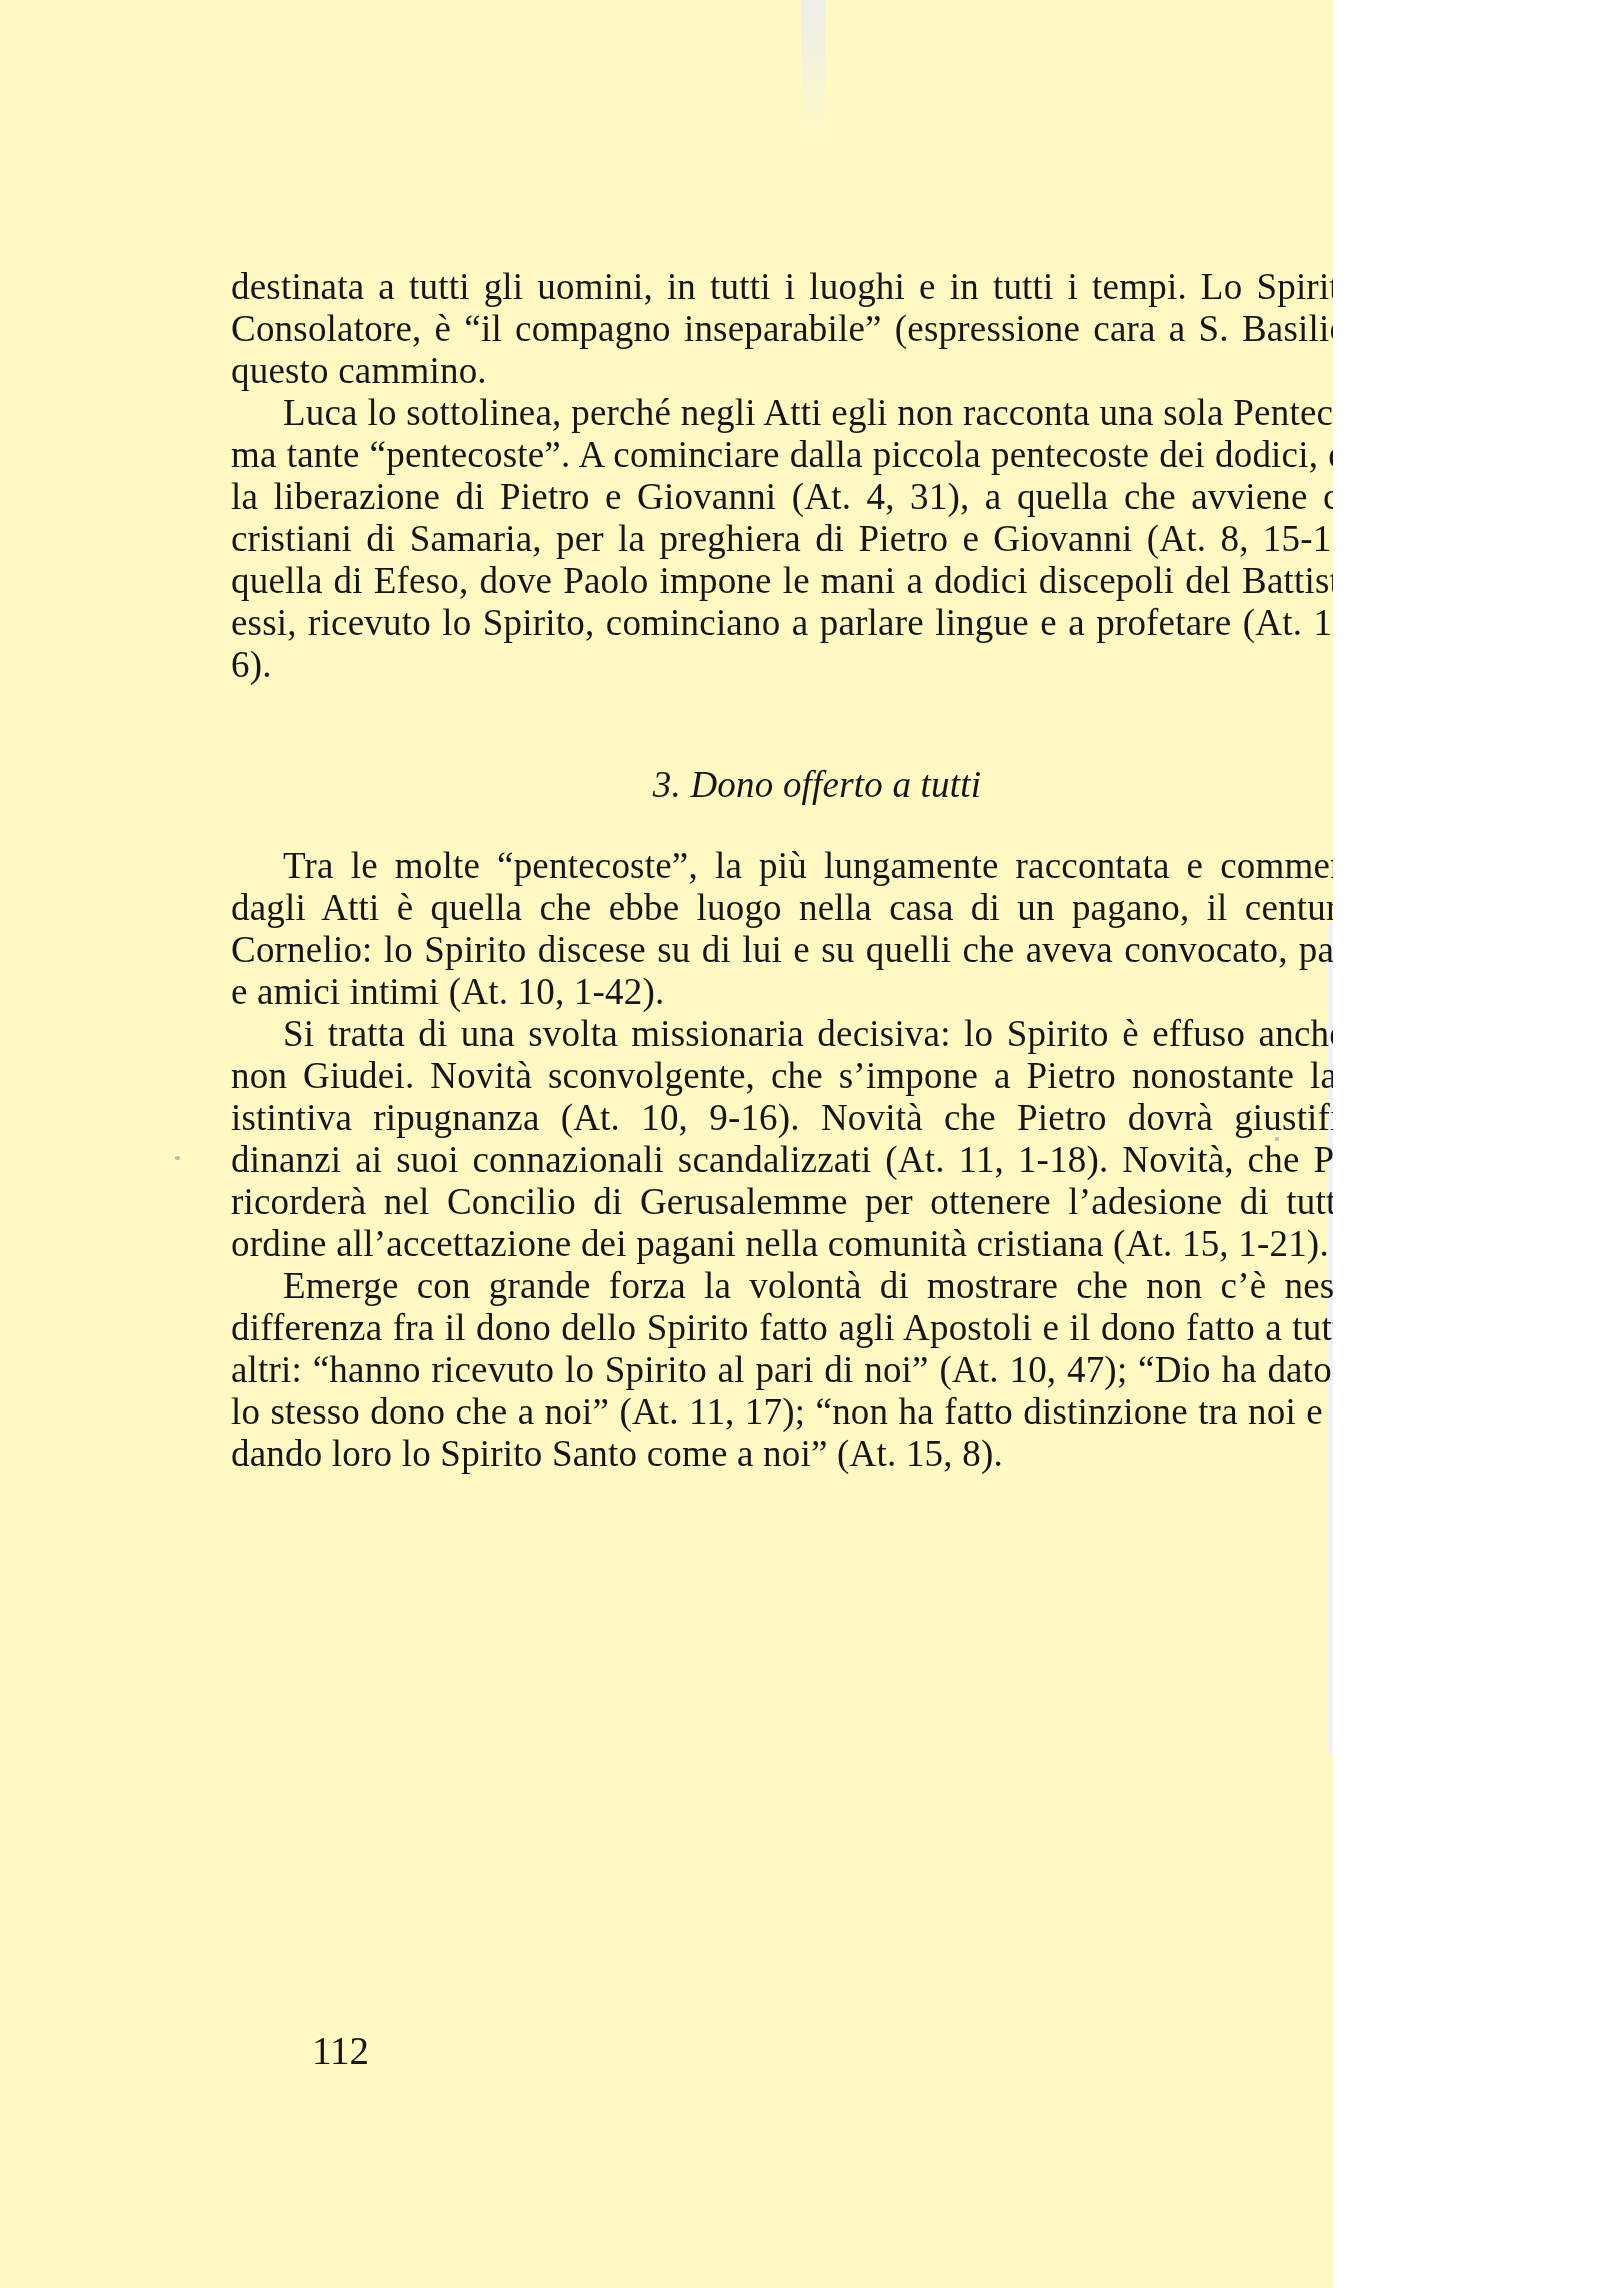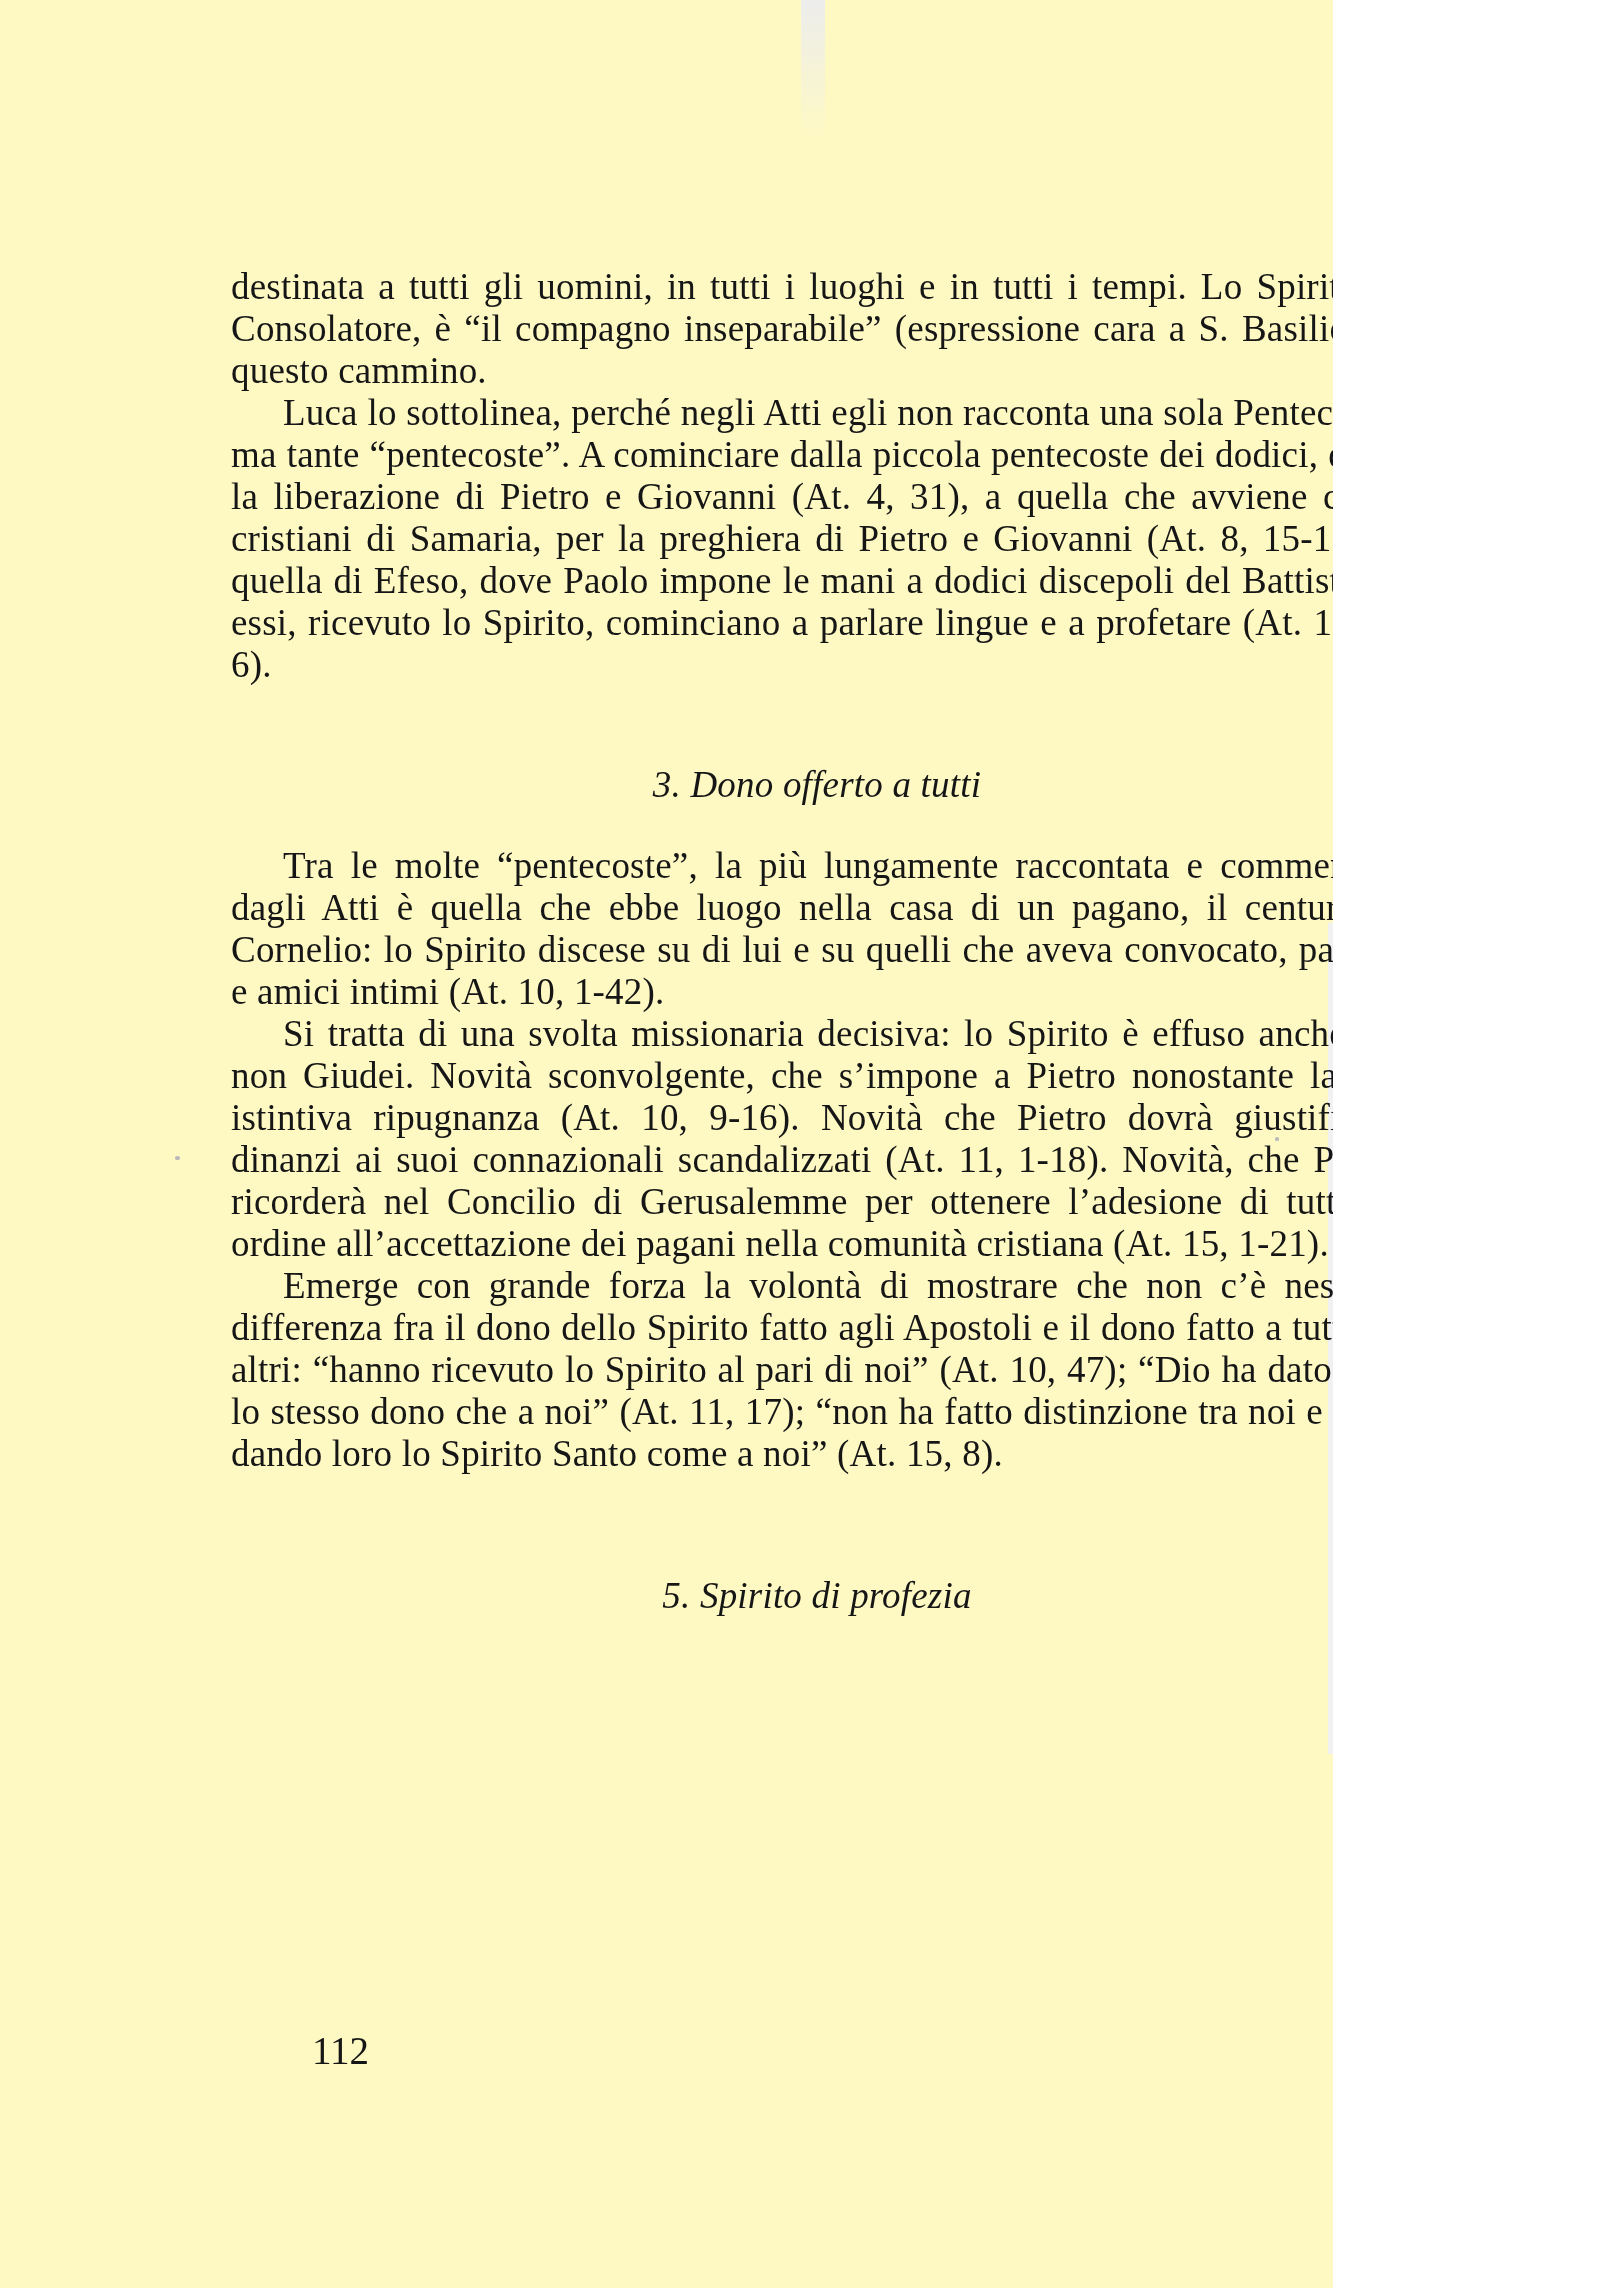--- a/index.html
+++ b/index.html
@@ -98,21 +98,20 @@
 
     <div class="section-heading heading-4">3. Dono offerto a tutti</div>
 
     <p class="para indent">Tra le molte “pentecoste”, la più lungamente raccontata e commentata dagli Atti è quella che ebbe luogo nella casa di un pagano, il centurione Cornelio: lo Spirito discese su di lui e su quelli che aveva convocato, parenti e amici intimi (At. 10, 1-42).</p>
 
     <p class="para indent">Si tratta di una svolta missionaria decisiva: lo Spirito è effuso anche sui non Giudei. Novità sconvolgente, che s’impone a Pietro nonostante la sua istintiva ripugnanza (At. 10, 9-16). Novità che Pietro dovrà giustificare dinanzi ai suoi connazionali scandalizzati (At. 11, 1-18). Novità, che Pietro ricorderà nel Concilio di Gerusalemme per ottenere l’adesione di tutti, in ordine all’accettazione dei pagani nella comunità cristiana (At. 15, 1-21).</p>
 
     <p class="para indent">Emerge con grande forza la volontà di mostrare che non c’è nessuna differenza fra il dono dello Spirito fatto agli Apostoli e il dono fatto a tutti gli altri: “hanno ricevuto lo Spirito al pari di noi” (At. 10, 47); “Dio ha dato loro lo stesso dono che a noi” (At. 11, 17); “non ha fatto distinzione tra noi e loro, dando loro lo Spirito Santo come a noi” (At. 15, 8).</p>
 
 
-    <div class="section-heading heading-5">5. Spirito di profezia</div>
 
 
   </div>
 
   <div class="page-number">
     <span class="num">112</span>
   </div>
 
 </div>
 

